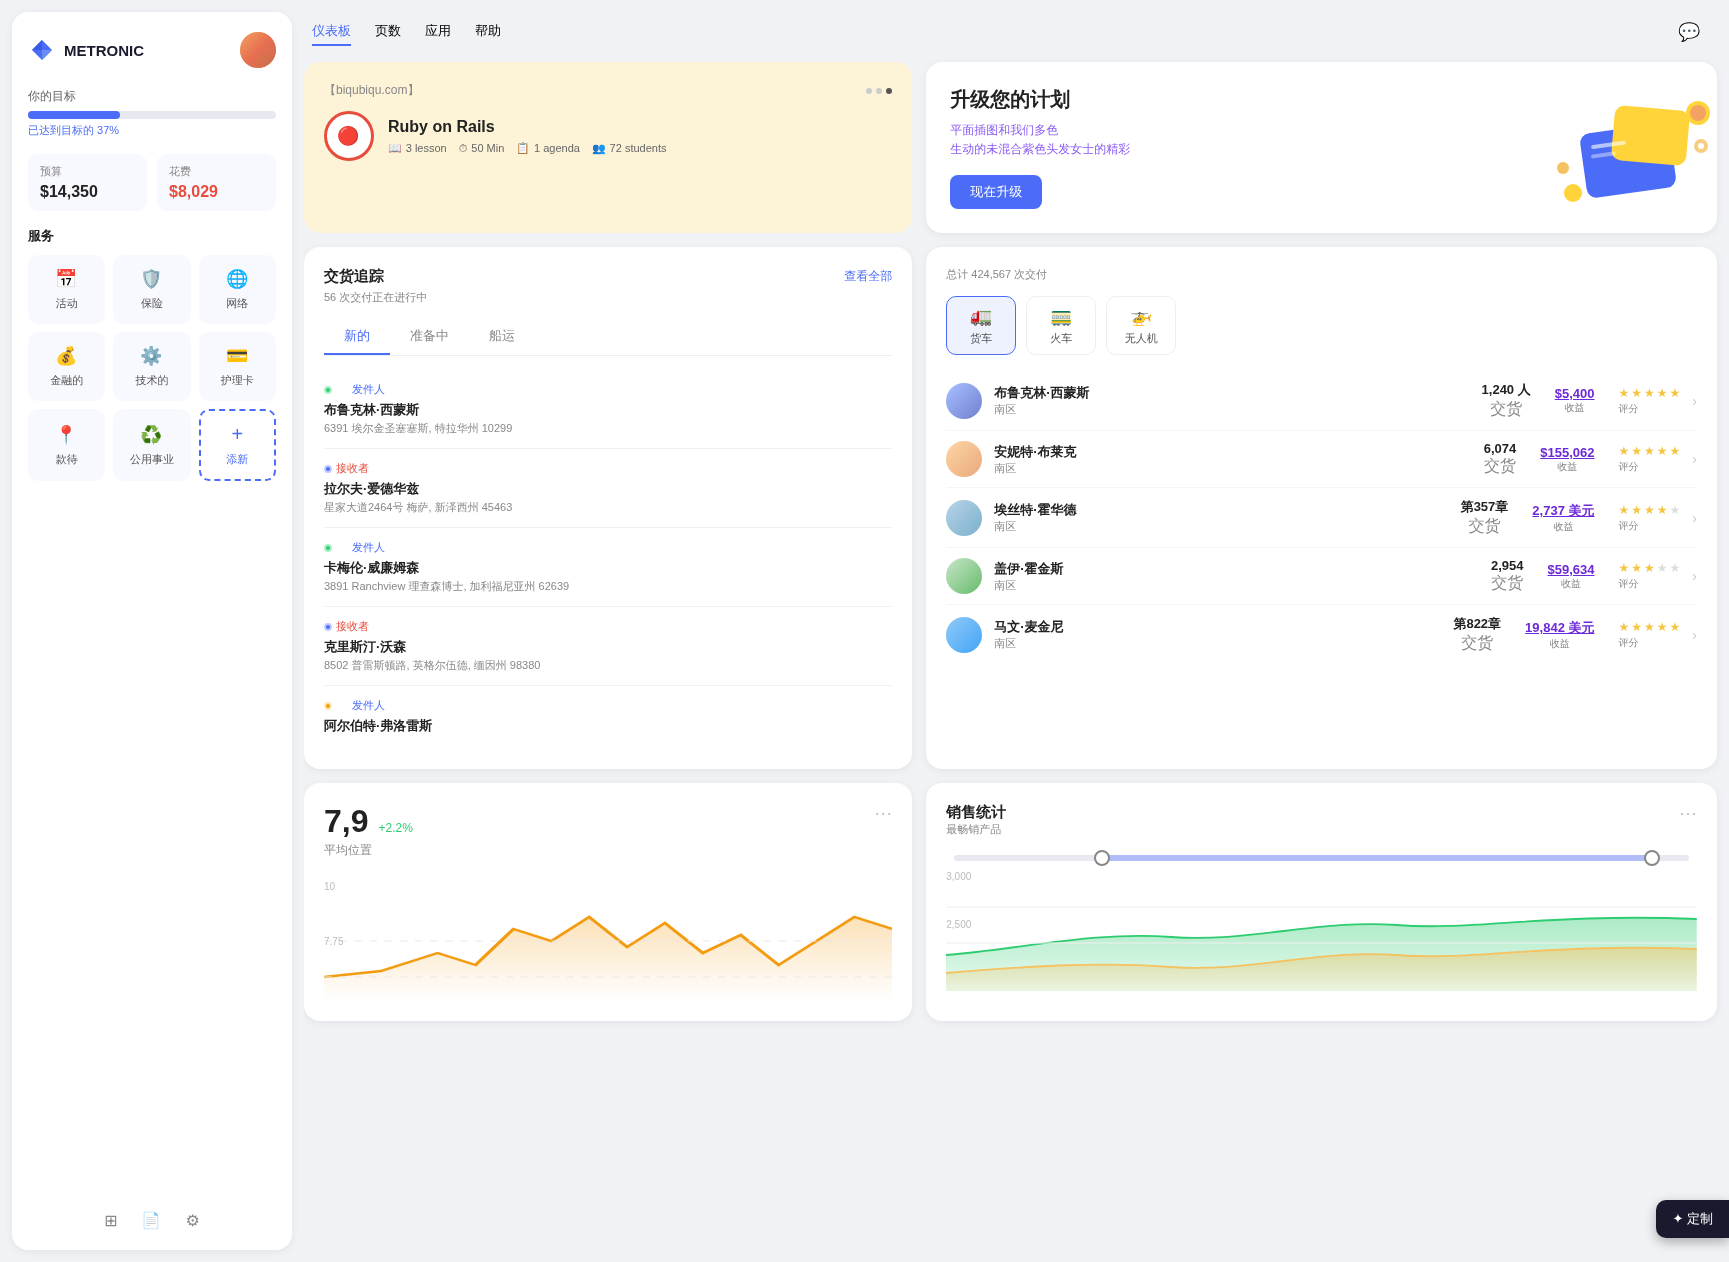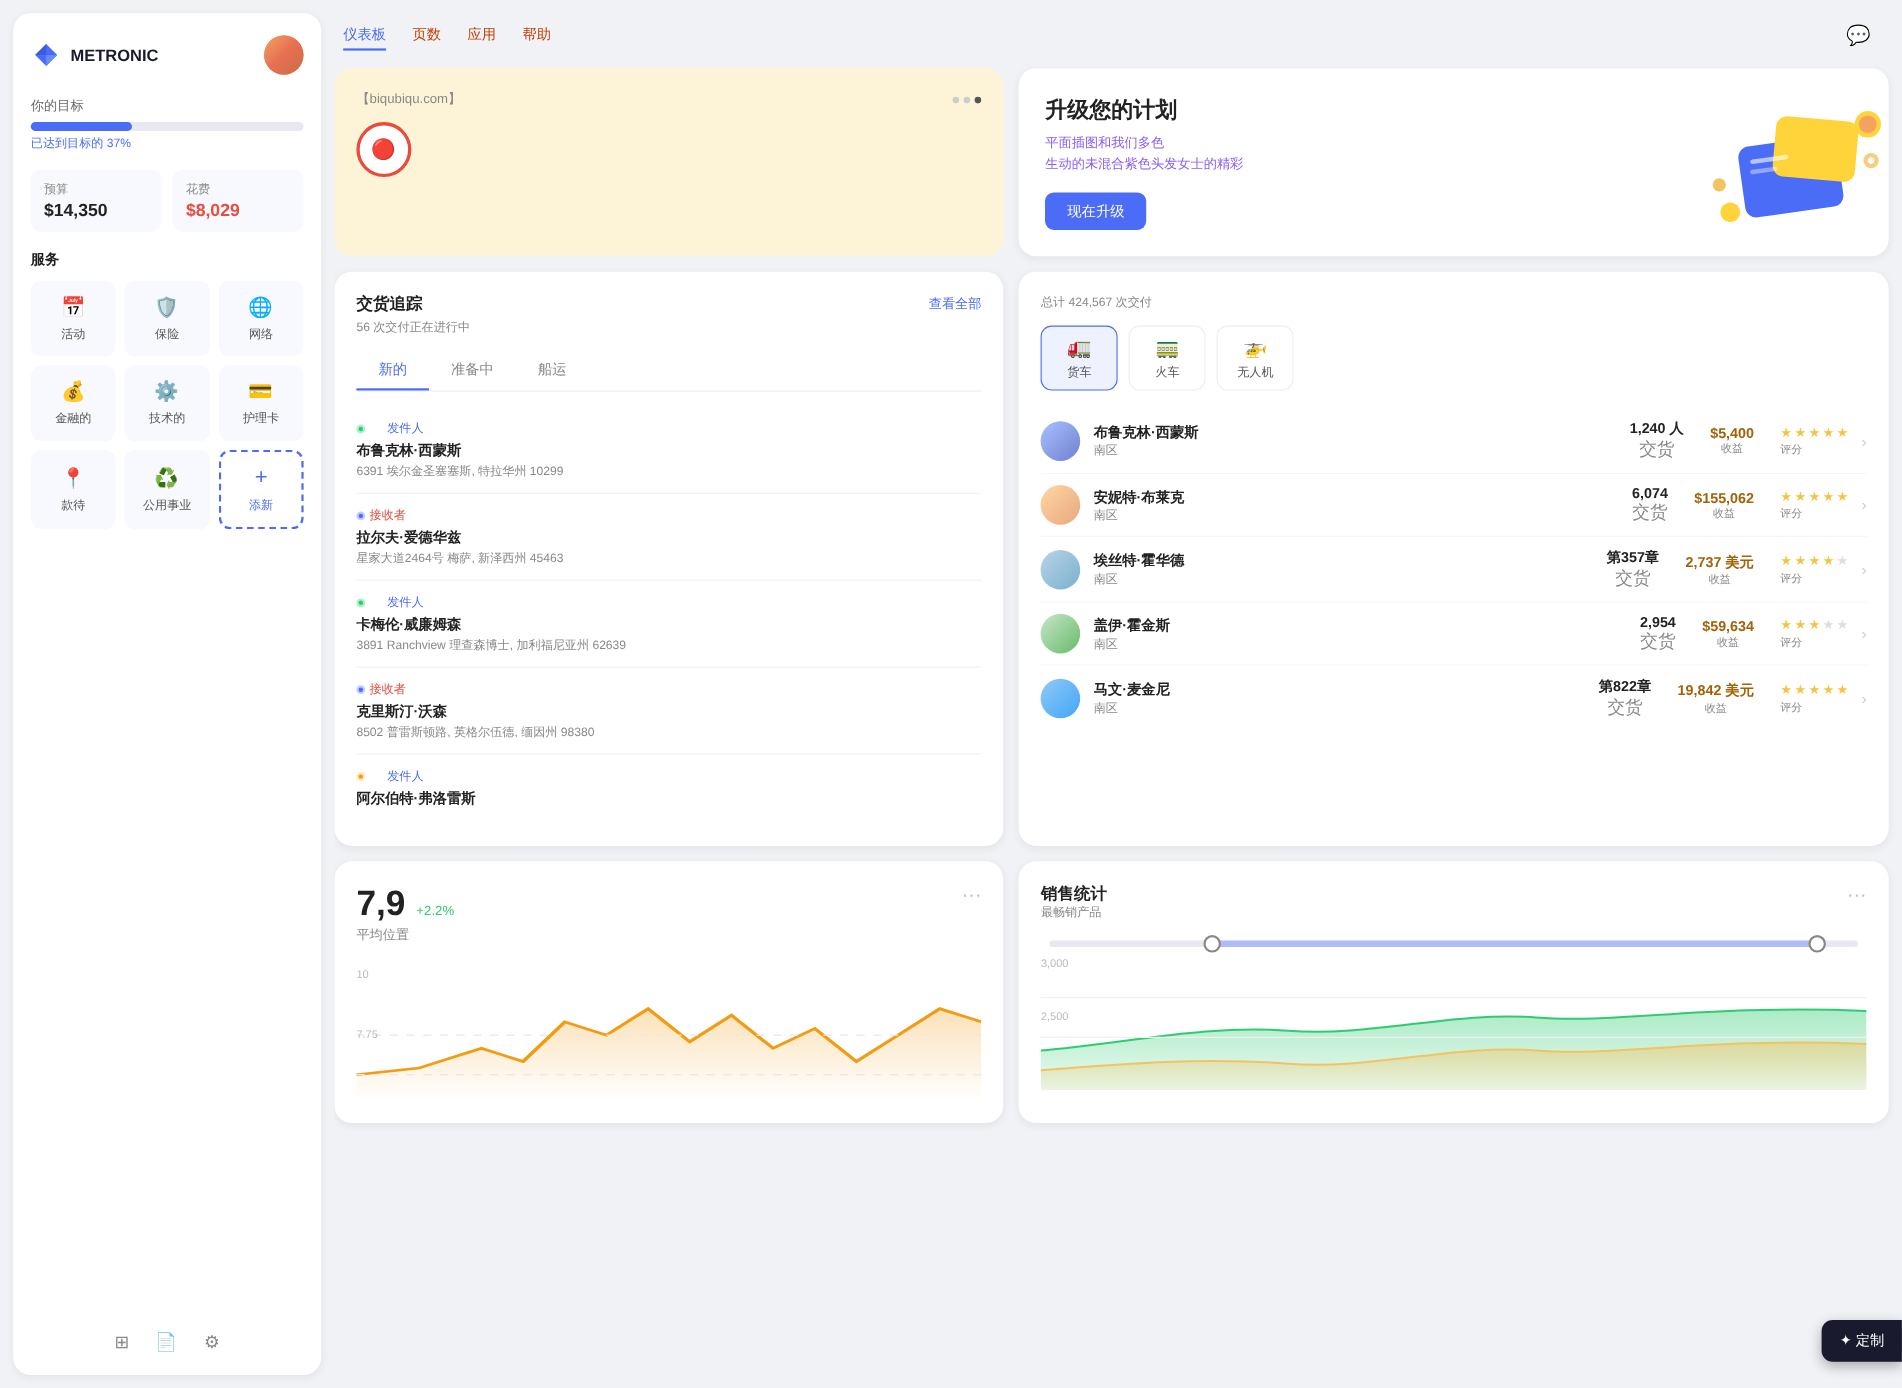--- a/index.html
+++ b/index.html
@@ -37,21 +37,21 @@
 
     .sidebar-bottom { margin-top: auto; display: flex; justify-content: center; gap: 24px; padding-top: 16px; }
     .bottom-icon { font-size: 16px; color: #888; cursor: pointer; }
 
     
     .main { flex: 1; padding: 10px 12px 10px 0; overflow-y: auto; }
 
     
     .topnav { display: flex; align-items: center; justify-content: space-between; padding: 8px 16px 8px 8px; background: transparent; margin-bottom: 8px; }
     .topnav-links { display: flex; gap: 24px; }
-    .topnav-link { font-size: 13px; color: #c2410c; cursor: pointer; padding: 4px 0; }
+    .topnav-link { font-size: 13px; color: #000000; cursor: pointer; padding: 4px 0; }
     .topnav-link.active { color: #4a6cf7; border-bottom: 2px solid #4a6cf7; }
     .topnav-right { display: flex; align-items: center; }
     .topnav-icon { font-size: 18px; color: #555; cursor: pointer; }
     .content-grid-top { display: grid; grid-template-columns: 1fr 1.3fr; gap: 14px; margin-bottom: 14px; }
 
     
     .course-card { background: #fdf3d7; border-radius: 16px; padding: 20px; position: relative; overflow: hidden; }
     .course-card-url { display: flex; align-items: center; justify-content: space-between; margin-bottom: 12px; }
     .course-url-text { color: #888; font-size: 12px; }
     .course-dots { display: flex; gap: 4px; align-items: center; }
@@ -117,21 +117,21 @@
     .agent-av3 { background: linear-gradient(135deg, #b8d4e8, #7ab0cc); }
     .agent-av4 { background: linear-gradient(135deg, #c8e6c9, #66bb6a); }
     .agent-av5 { background: linear-gradient(135deg, #90caf9, #42a5f5); }
     .agent-info { flex: 1; }
     .agent-name { font-size: 13px; font-weight: 600; color: #222; }
     .agent-region { font-size: 11px; color: #888; }
     .agent-transactions { text-align: center; }
     .agent-tx-count { font-size: 13px; font-weight: 600; color: #222; }
     .agent-tx-label { font-size: 16px; color: #888; }
     .agent-revenue { text-align: center; }
-    .agent-rev-amount { font-size: 13px; font-weight: 600; color: #a16207; }
+    .agent-rev-amount { font-size: 13px; font-weight: 600; color: #6d28d9; text-decoration: underline; }
     .agent-rev-label { font-size: 10px; color: #888; }
     .agent-rating { display: flex; align-items: center; gap: 2px; }
     .star { color: #f4c542; font-size: 12px; }
     .star.empty { color: #ddd; }
     .agent-rating-col { display: flex; flex-direction: column; align-items: flex-start; gap: 2px; }
     .agent-rating-label { font-size: 10px; color: #888; }
     .agent-arrow { color: #ccc; font-size: 14px; cursor: pointer; }
 
     
     .bottom-section { display: grid; grid-template-columns: 1fr 1.3fr; gap: 14px; }
@@ -266,20 +266,41 @@
         <div class="course-dots">
           <div class="course-dot"></div>
           <div class="course-dot"></div>
           <div class="course-dot active"></div>
         </div>
       </div>
       <div class="course-content">
         <div class="course-logo">
           <span style="font-size:18px;">🔴</span>
         </div>
+        <div class="course-info">
+          <div class="course-title">Ruby on Rails</div>
+          <div class="course-meta">
+            <div class="course-meta-item">
+              <span>📖</span>
+              <span>3 lesson</span>
+            </div>
+            <div class="course-meta-item">
+              <span>⏱</span>
+              <span>50 Min</span>
+            </div>
+            <div class="course-meta-item">
+              <span>📋</span>
+              <span>1 agenda</span>
+            </div>
+            <div class="course-meta-item">
+              <span>👥</span>
+              <span>72 students</span>
+            </div>
+          </div>
+        </div>
       </div>
     </div>
 
     <div class="upgrade-card">
       <div class="upgrade-content">
         <div class="upgrade-title">升级您的计划</div>
         <div class="upgrade-desc">
           <span>平面插图和我们多色</span><br>
           <span>生动的未混合紫色头发女士的精彩</span>
         </div>

